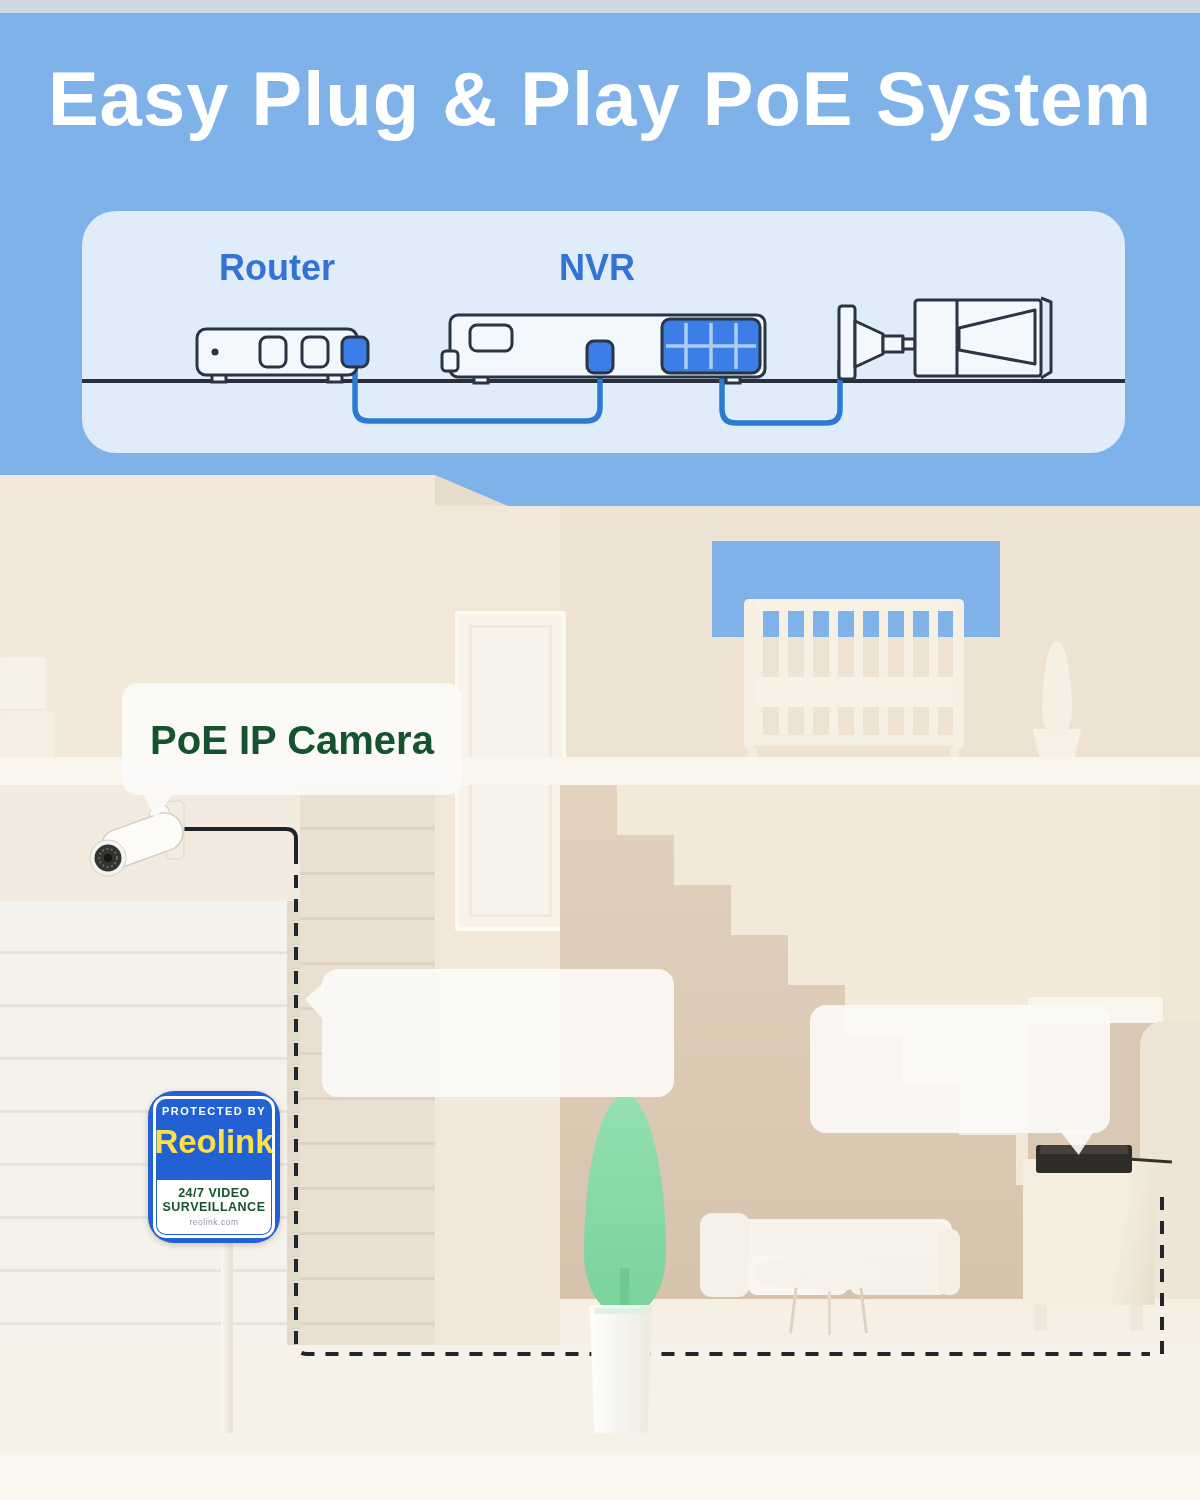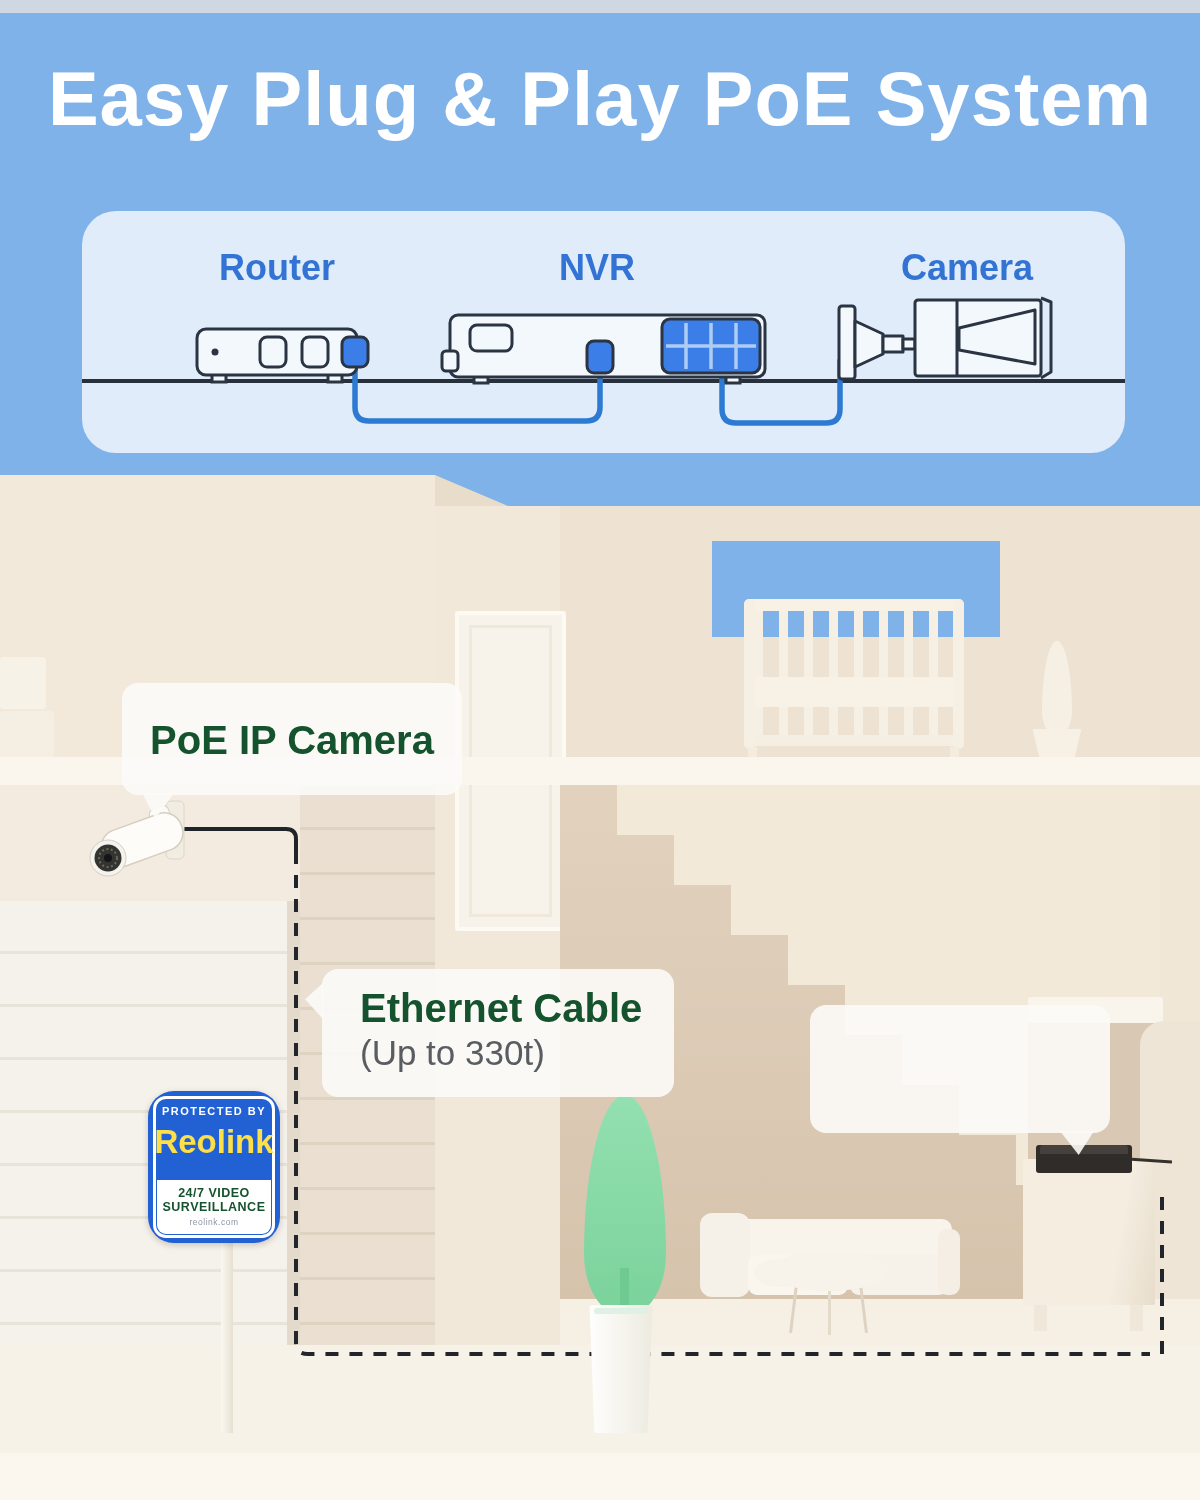--- a/index.html
+++ b/index.html
@@ -38,21 +38,20 @@
 </head>
 <body>
 
 <div id="stage">
 
   <div class="main-title">Easy Plug &amp; Play PoE System</div>
 
   <div class="panel">
     <div class="dev-label" style="left:85px;">Router</div>
     <div class="dev-label" style="left:405px;">NVR</div>
-    <div class="dev-label" style="left:775px;">Camera</div>
 
     <svg width="1043" height="242" viewBox="0 0 1043 242" style="position:absolute;left:0;top:0;">
 
       <line x1="0" y1="170" x2="1043" y2="170" stroke="#27303b" stroke-width="4"></line>
 
       <g stroke="#2d7ad2" stroke-width="5.5" fill="none" stroke-linecap="round">
         <path d="M273,158 V196 Q273,210 287,210 H504 Q518,210 518,196 V158"></path>
         <path d="M640,160 V198 Q640,212 654,212 H744 Q758,212 758,198 V150"></path>
       </g>
 
@@ -209,24 +208,20 @@
       <div class="sign-site">reolink.com</div>
     </div>
   </div>
 
   <div class="tip" style="left:122px;top:670px;width:340px;height:112px;">
     <div class="t-title" style="position:absolute;left:0;top:34px;width:100%;text-align:center;">PoE IP Camera</div>
     <div class="ptr" style="left:16px;bottom:-24px;width:36px;height:26px;clip-path:polygon(12% 0,100% 0,48% 100%);"></div>
   </div>
 
   <div class="tip" style="left:322px;top:956px;width:352px;height:128px;">
-    <div style="position:absolute;left:38px;top:16px;">
-      <div class="t-title">Ethernet Cable</div>
-      <div class="t-sub">(Up to 330t)</div>
-    </div>
     <div class="ptr" style="left:-17px;top:14px;width:18px;height:36px;clip-path:polygon(100% 0,100% 100%,0 45%);"></div>
   </div>
 
   <div class="tip" style="left:810px;top:992px;width:300px;height:128px;">
     <div class="ptr" style="left:250px;bottom:-22px;width:34px;height:24px;clip-path:polygon(0 0,100% 0,55% 100%);"></div>
   </div>
 
 </div>
 
 </body></html>

